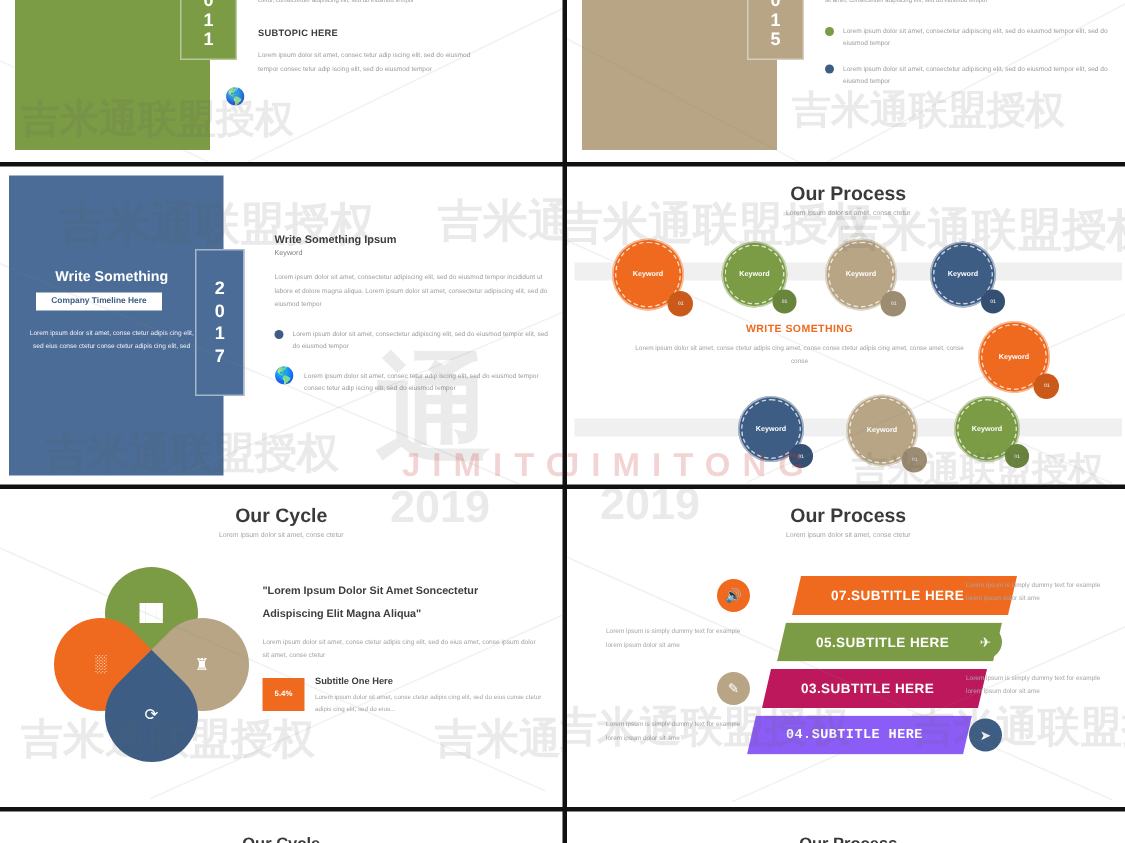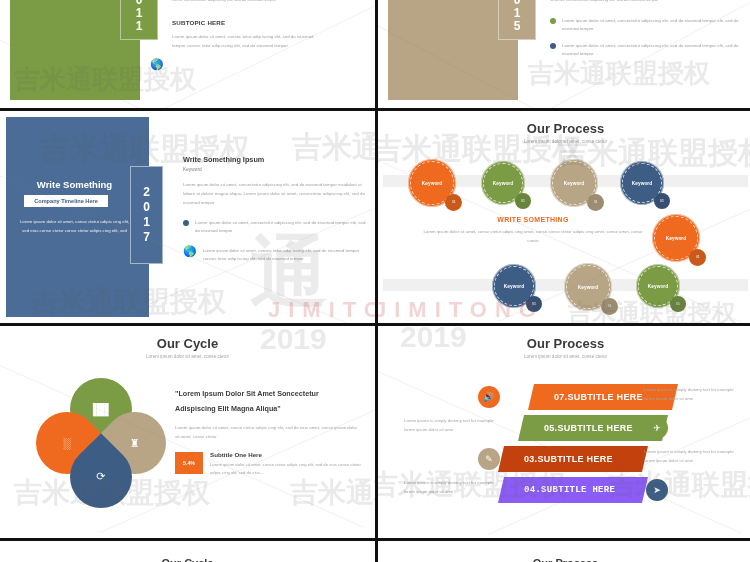--- a/index.html
+++ b/index.html
@@ -278,21 +278,21 @@
         <div class="band" style="left: 150px; width: 150px; top: 58px; background: rgb(239, 106, 30); clip-path: polygon(4% 0px, 100% 0px, 96% 100%, 0px 100%);">
           <span>07.SUBTITLE HERE</span>
         </div>
         <div class="ic" style="left: 100px; top: 60px; background: rgb(239, 106, 30);">🔊</div>
         <div class="sidetxt" style="left: 266px; top: 60px;">Lorem ipsum is simply dummy text for example lorem ipsum dolor sit ame</div>
         <div class="band" style="left: 140px; width: 150px; top: 89px; background: rgb(123, 156, 69); clip-path: polygon(4% 0px, 100% 0px, 96% 100%, 0px 100%);">
           <span>05.SUBTITLE HERE</span>
         </div>
         <div class="ic" style="left: 268px; top: 91px; background: rgb(123, 156, 69);">✈</div>
         <div class="sidetxt" style="left: 26px; top: 91px;">Lorem ipsum is simply dummy text for example lorem ipsum dolor sit ame</div>
-        <div class="band" style="left: 120px; width: 150px; top: 120px; background: #c2410c; clip-path: polygon(4% 0px, 100% 0px, 96% 100%, 0px 100%);">
+        <div class="band" style="left: 130px; width: 150px; top: 120px; background: #be185d; clip-path: polygon(4% 0px, 100% 0px, 96% 100%, 0px 100%);">
           <span>03.SUBTITLE HERE</span>
         </div>
         <div class="ic" style="left: 100px; top: 122px; background: rgb(183, 165, 133);">✎</div>
         <div class="sidetxt" style="left: 266px; top: 122px;">Lorem ipsum is simply dummy text for example lorem ipsum dolor sit ame</div>
         <div class="band" style="left: 120px; width: 150px; top: 151px; background: #8b5cf6; clip-path: polygon(4% 0px, 100% 0px, 96% 100%, 0px 100%); font-family: Liberation Mono, monospace;">
           <span>04.SUBTITLE HERE</span>
         </div>
         <div class="ic" style="left: 268px; top: 153px; background: rgb(61, 93, 133);">➤</div>
         <div class="sidetxt" style="left: 26px; top: 153px;">Lorem ipsum is simply dummy text for example lorem ipsum dolor sit ame</div>
       </div>

